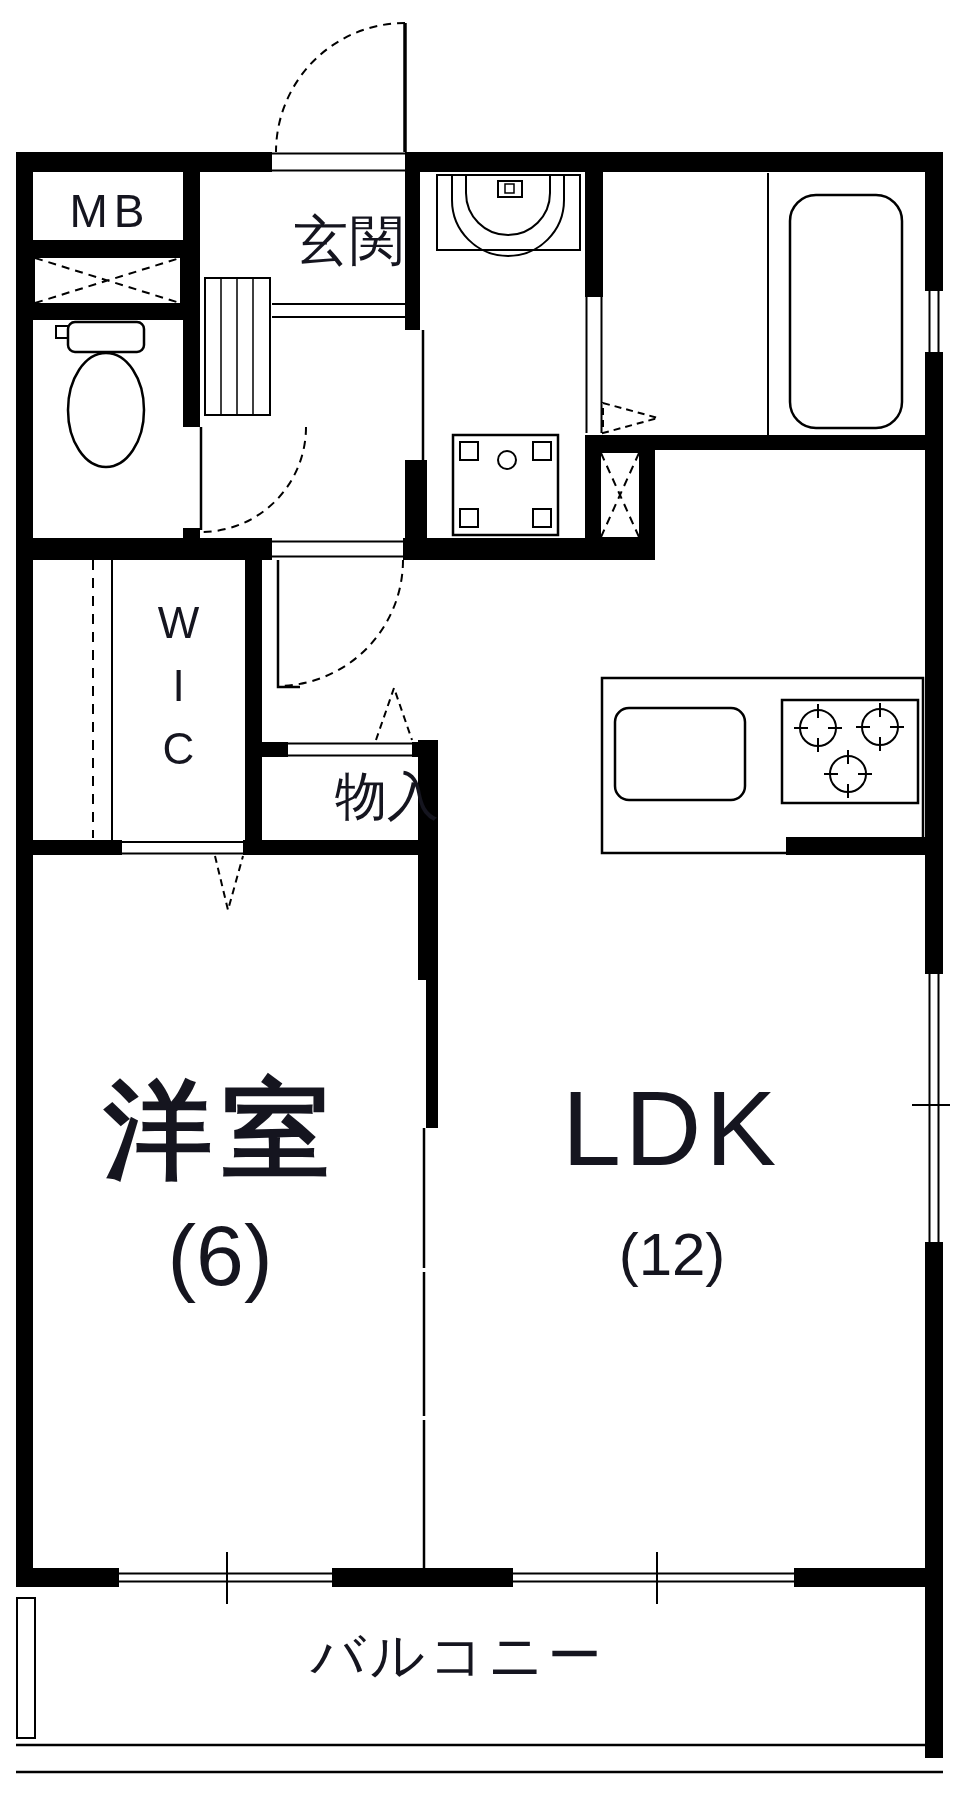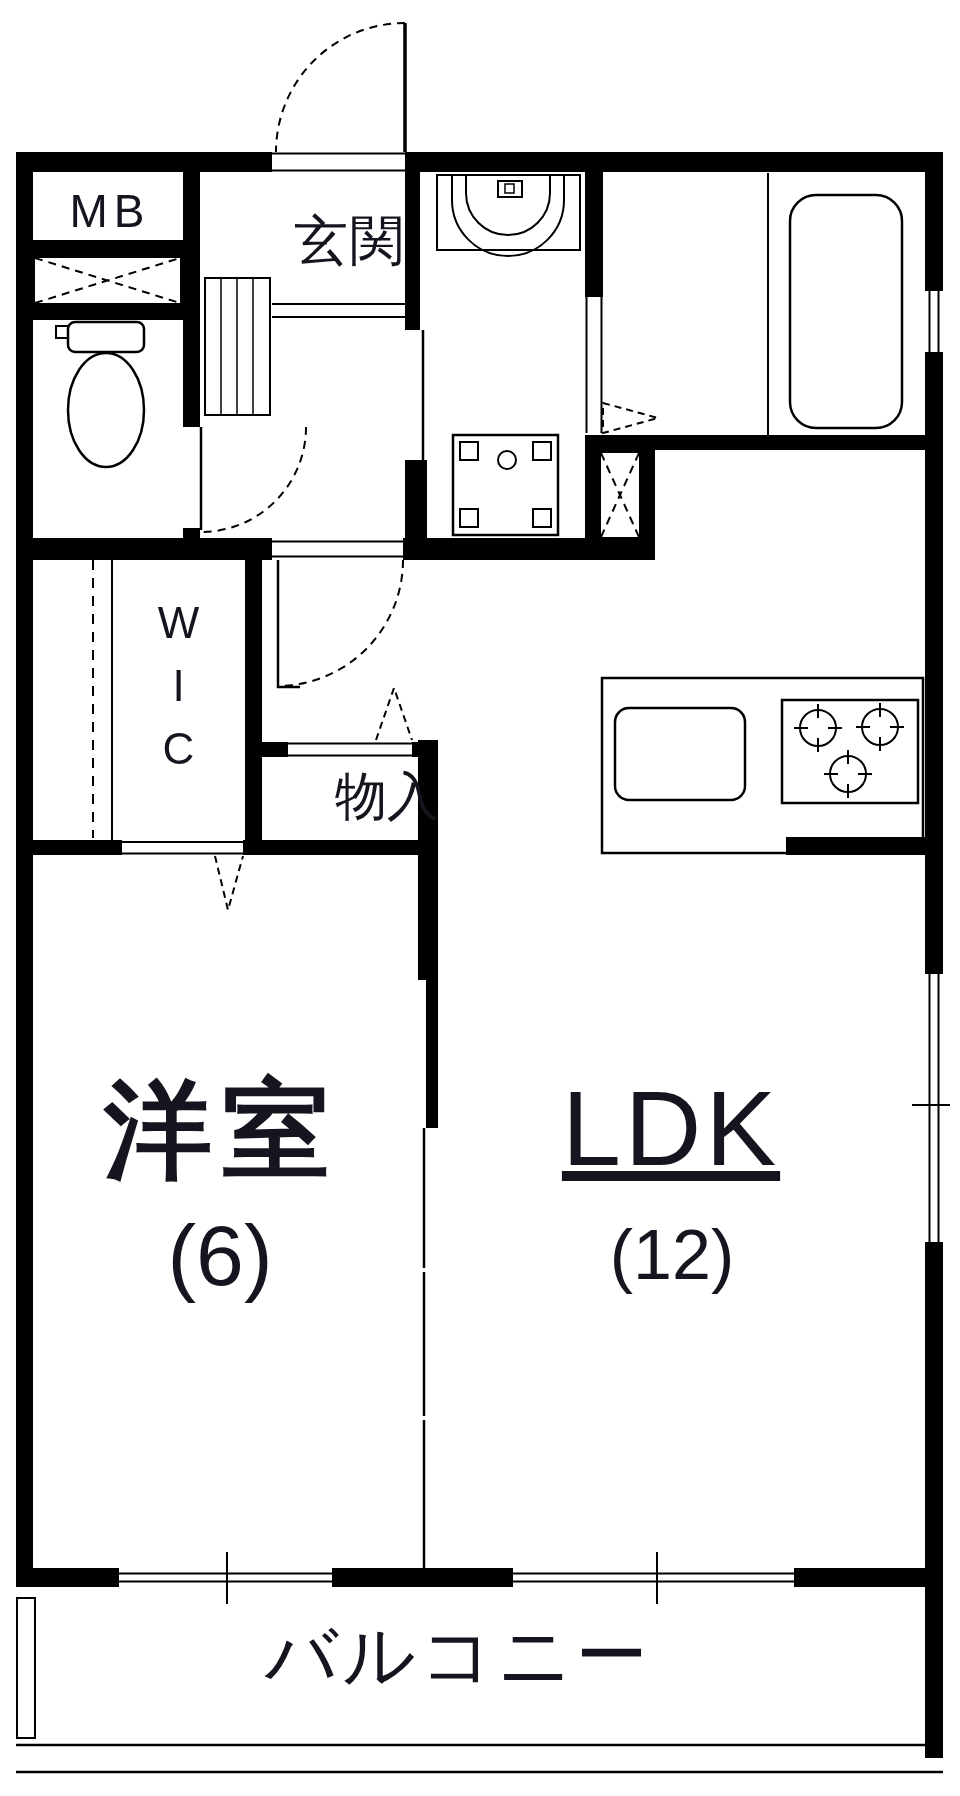--- a/index.html
+++ b/index.html
@@ -205,19 +205,19 @@
 <div class="lbl" style="left:326px; top:240px; font-size:54px; letter-spacing:2px;margin-left:24px;">玄関</div>
 
 <div class="lbl vert" style="left:178px; top:692px; font-size:44px; letter-spacing:14px;">WIC</div>
 
 <div class="lbl" style="left:339px; top:796px; font-size:52px;margin-left:48px;">物入</div>
 
 <div class="lbl" style="left:222px; top:1130px; font-size:108px; letter-spacing:10px;font-weight:bold;">洋室</div>
 
 <div class="lbl" style="left:220px; top:1255px; font-size:86px;">(6)</div>
 
-<div class="lbl" style="left:671px; top:1128px; font-size:106px; letter-spacing:4px;text-decoration:underline;">LDK</div>
-
-<div class="lbl" style="left:672px; top:1255px; font-size:70px;">(12)</div>
-
-<div class="lbl" style="left:458px; top:1655px; font-size:72px; letter-spacing:4px;">バルコニー</div>
+<div class="lbl" style="left:671px; top:1128px; font-size:106px; letter-spacing:4px;">LDK</div>
+
+<div class="lbl" style="left:672px; top:1255px; font-size:60px;">(12)</div>
+
+<div class="lbl" style="left:458px; top:1655px; font-size:54px; letter-spacing:4px;">バルコニー</div>
 
 </div>
 
 </body></html>

